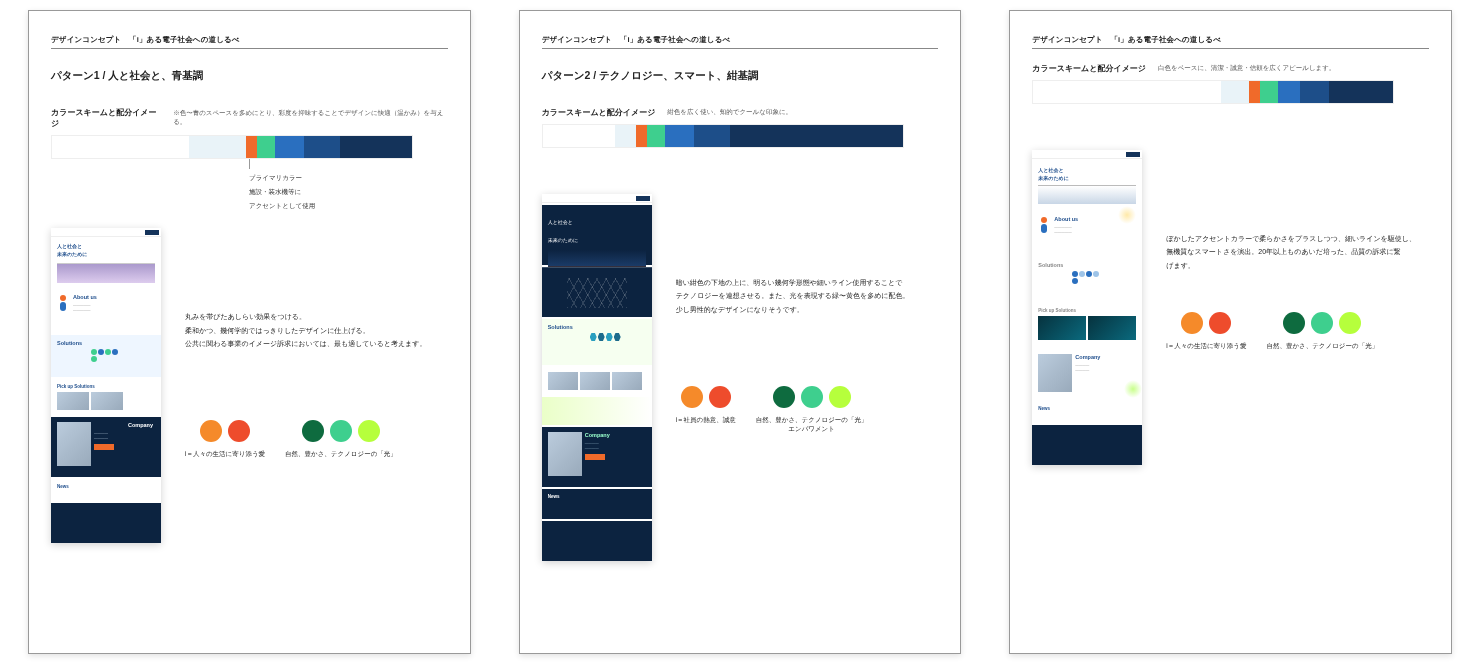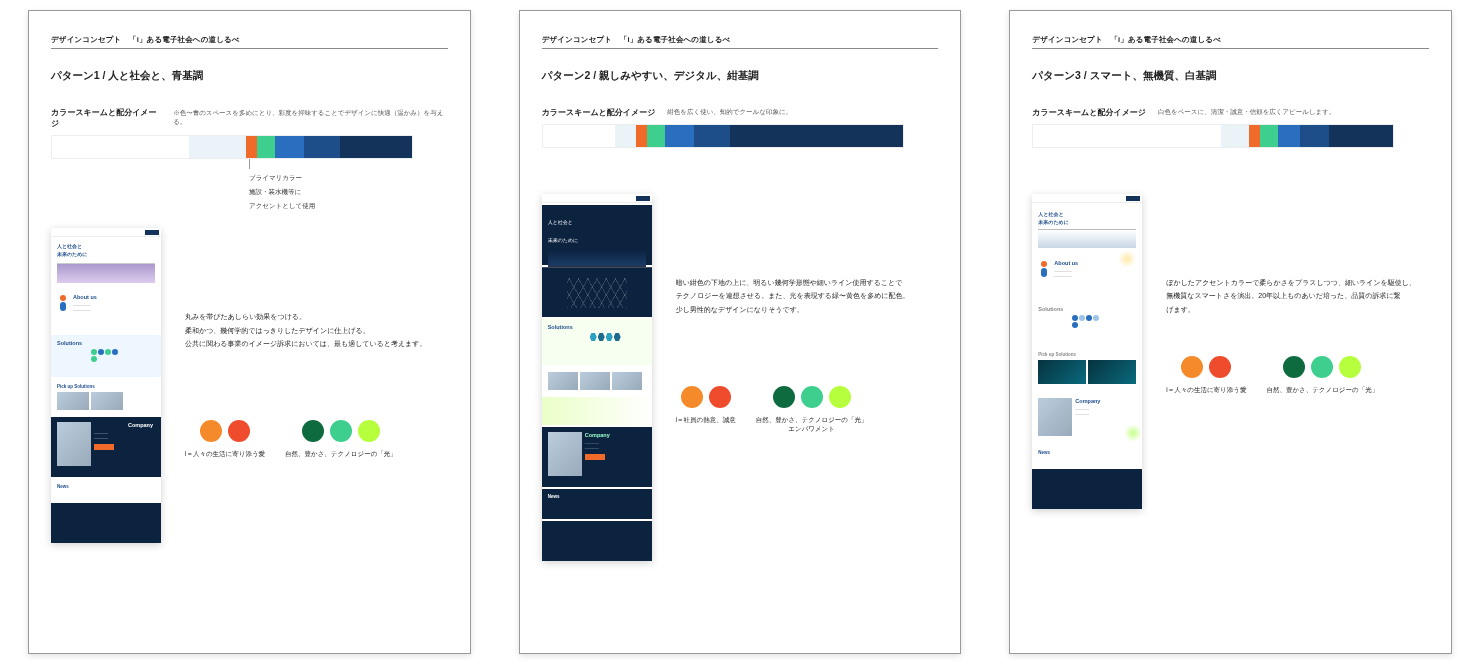--- a/index.html
+++ b/index.html
@@ -189,21 +189,21 @@
           <div class="sw-label">自然、豊かさ、テクノロジーの「光」</div>
         </div>
       </div>
     </div>
   </div>
  </div>
 
  <div class="page">
   <div class="dc">デザインコンセプト　「i」ある電子社会への道しるべ</div>
   <hr class="rule">
-  <div class="pattern-title">パターン2  /  親しみやすい、デジタル、紺基調</div>
+  <div class="pattern-title">パターン2  /  テクノロジー、スマート、紺基調</div>
 
   <div class="cs-row">
     <span class="cs-label">カラースキームと配分イメージ</span>
     <span class="cs-note">紺色を広く使い、知的でクールな印象に。</span>
   </div>
   <div class="bar">
         <div style="flex: 20 1 0%; background: rgb(255, 255, 255);"></div>
         <div style="flex: 6 1 0%; background: rgb(233, 243, 248);"></div>
         <div style="flex: 3 1 0%; background: rgb(240, 106, 42);"></div>
         <div style="flex: 5 1 0%; background: rgb(62, 207, 142);"></div>
@@ -280,21 +280,20 @@
 エンパワメント</div>
         </div>
       </div>
     </div>
   </div>
  </div>
 
  <div class="page">
   <div class="dc">デザインコンセプト　「i」ある電子社会への道しるべ</div>
   <hr class="rule">
-  <div class="pattern-title">パターン3  /  スマート、無機質、白基調</div>
 
   <div class="cs-row">
     <span class="cs-label">カラースキームと配分イメージ</span>
     <span class="cs-note">白色をベースに、清潔・誠意・信頼を広くアピールします。</span>
   </div>
   <div class="bar">
         <div style="flex: 52 1 0%; background: rgb(255, 255, 255);"></div>
         <div style="flex: 8 1 0%; background: rgb(233, 243, 248);"></div>
         <div style="flex: 3 1 0%; background: rgb(240, 106, 42);"></div>
         <div style="flex: 5 1 0%; background: rgb(62, 207, 142);"></div>

